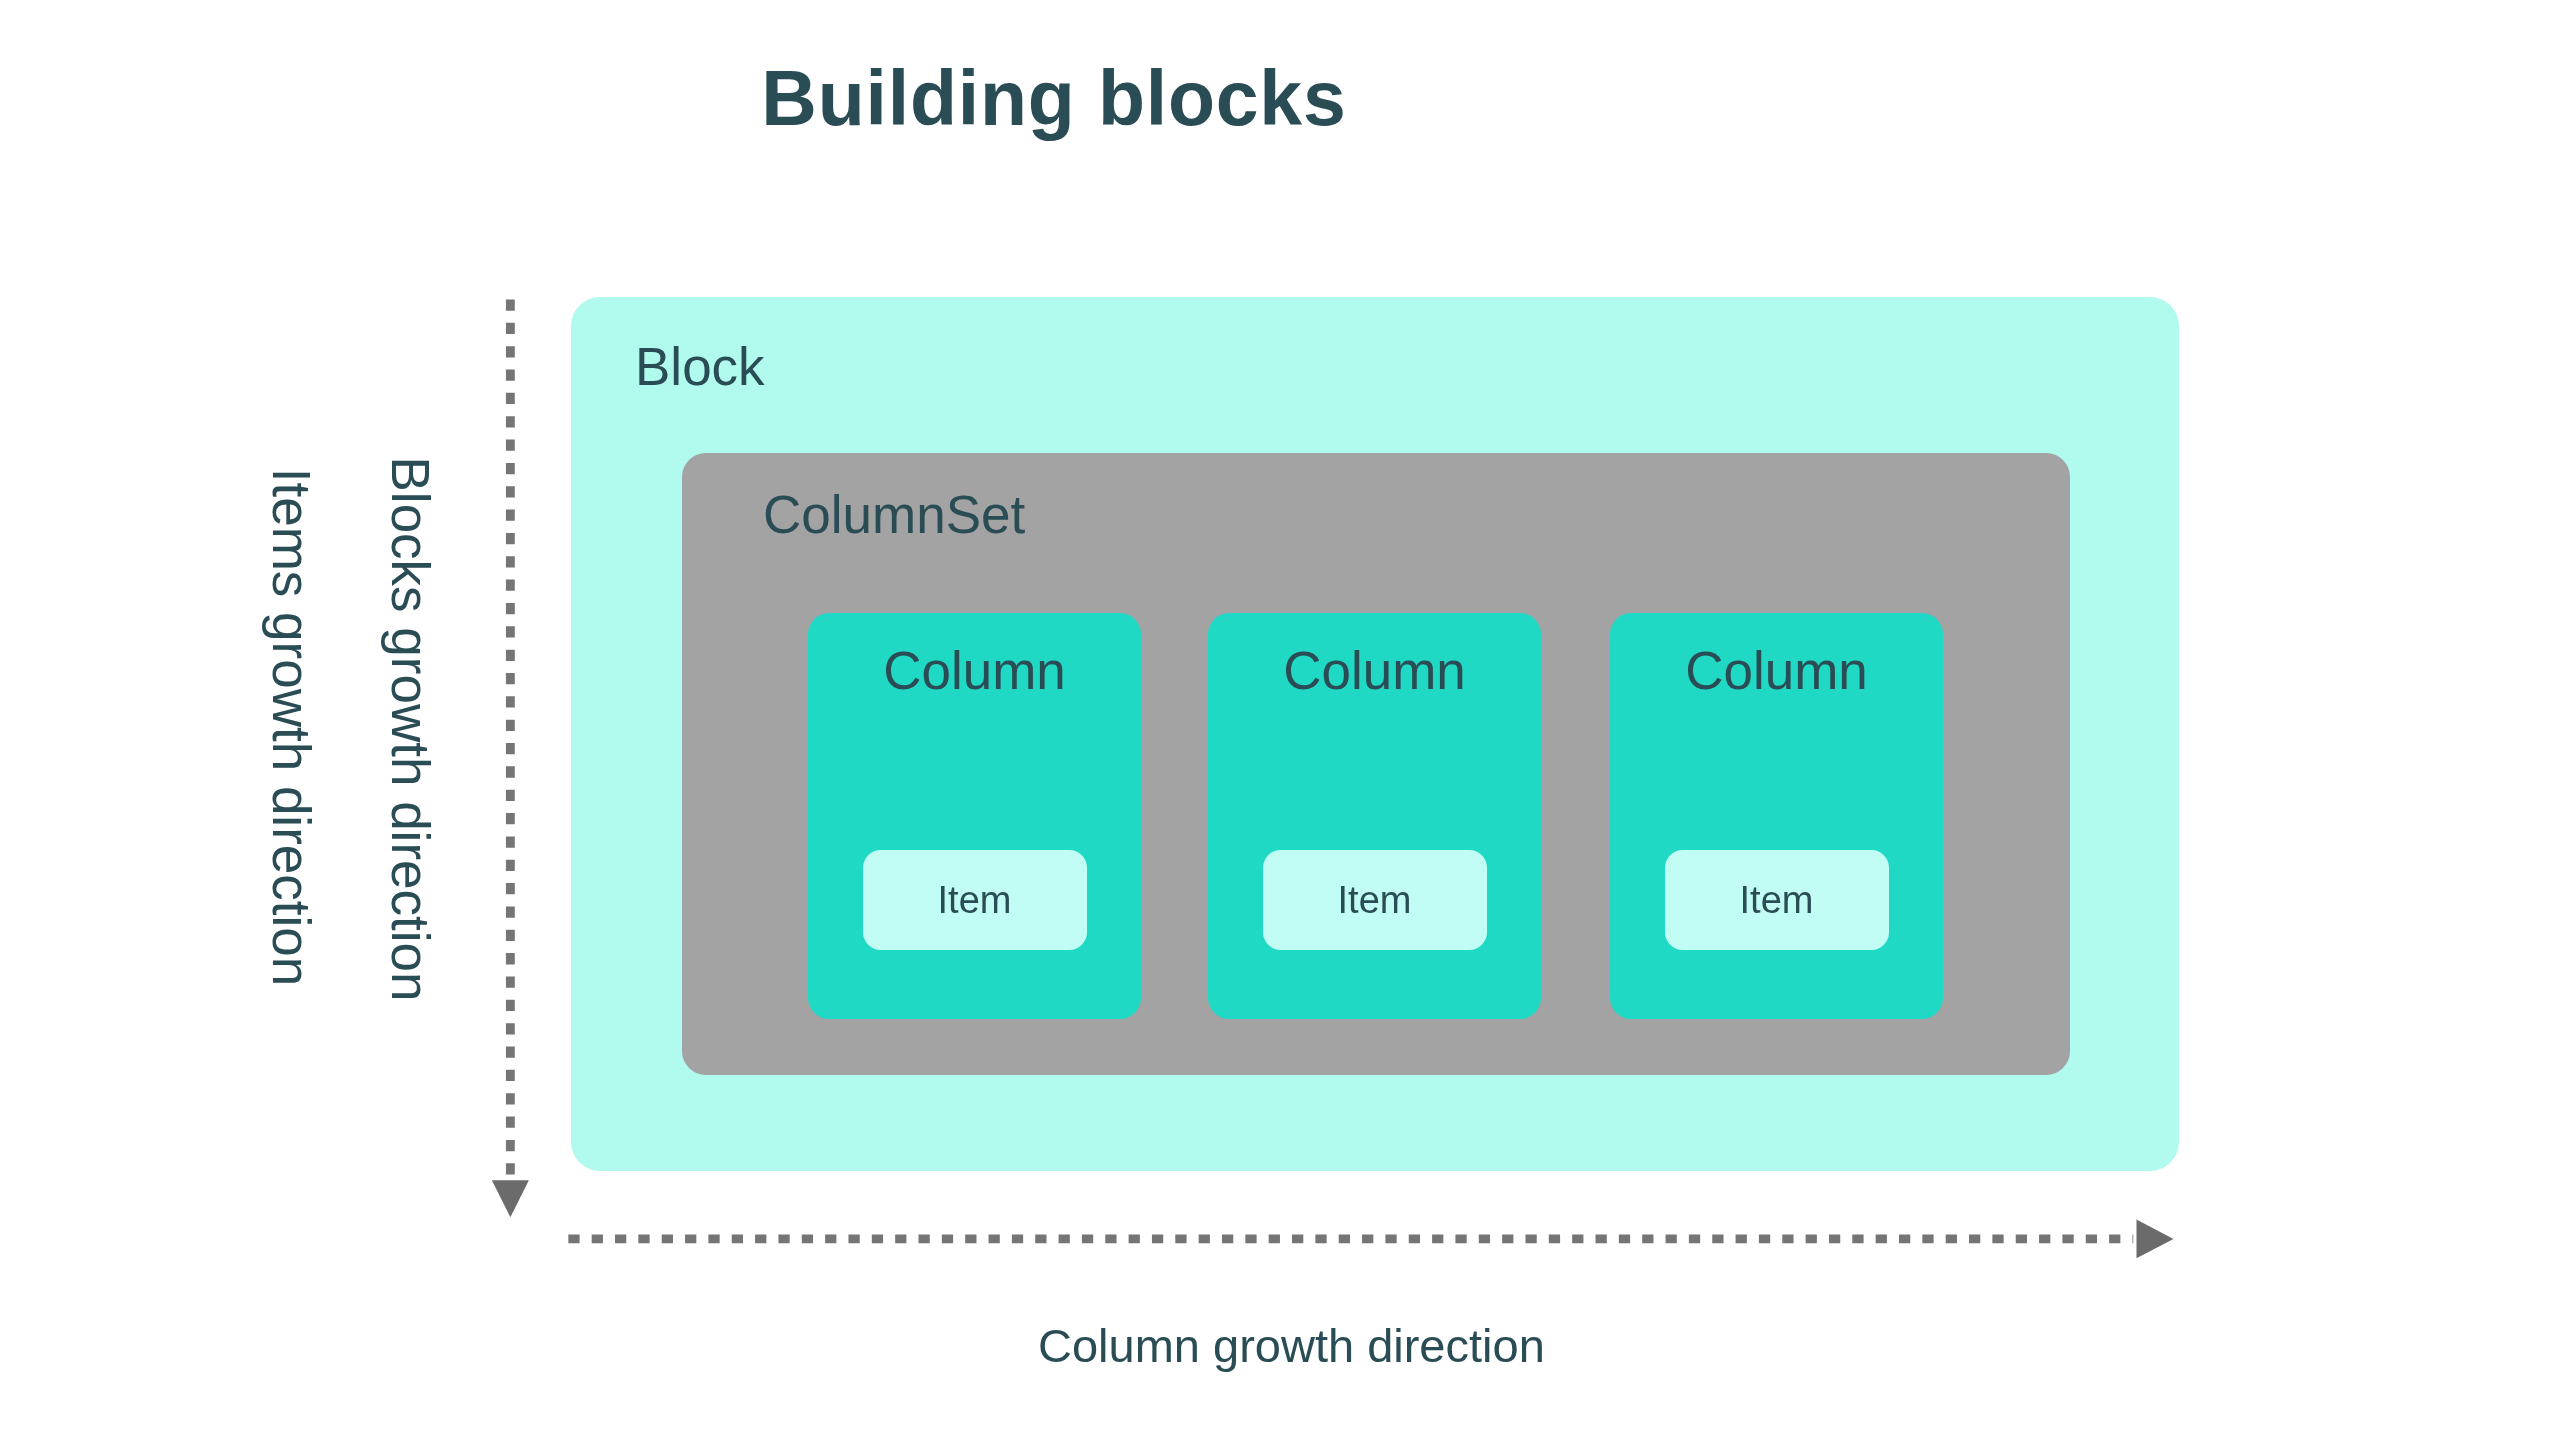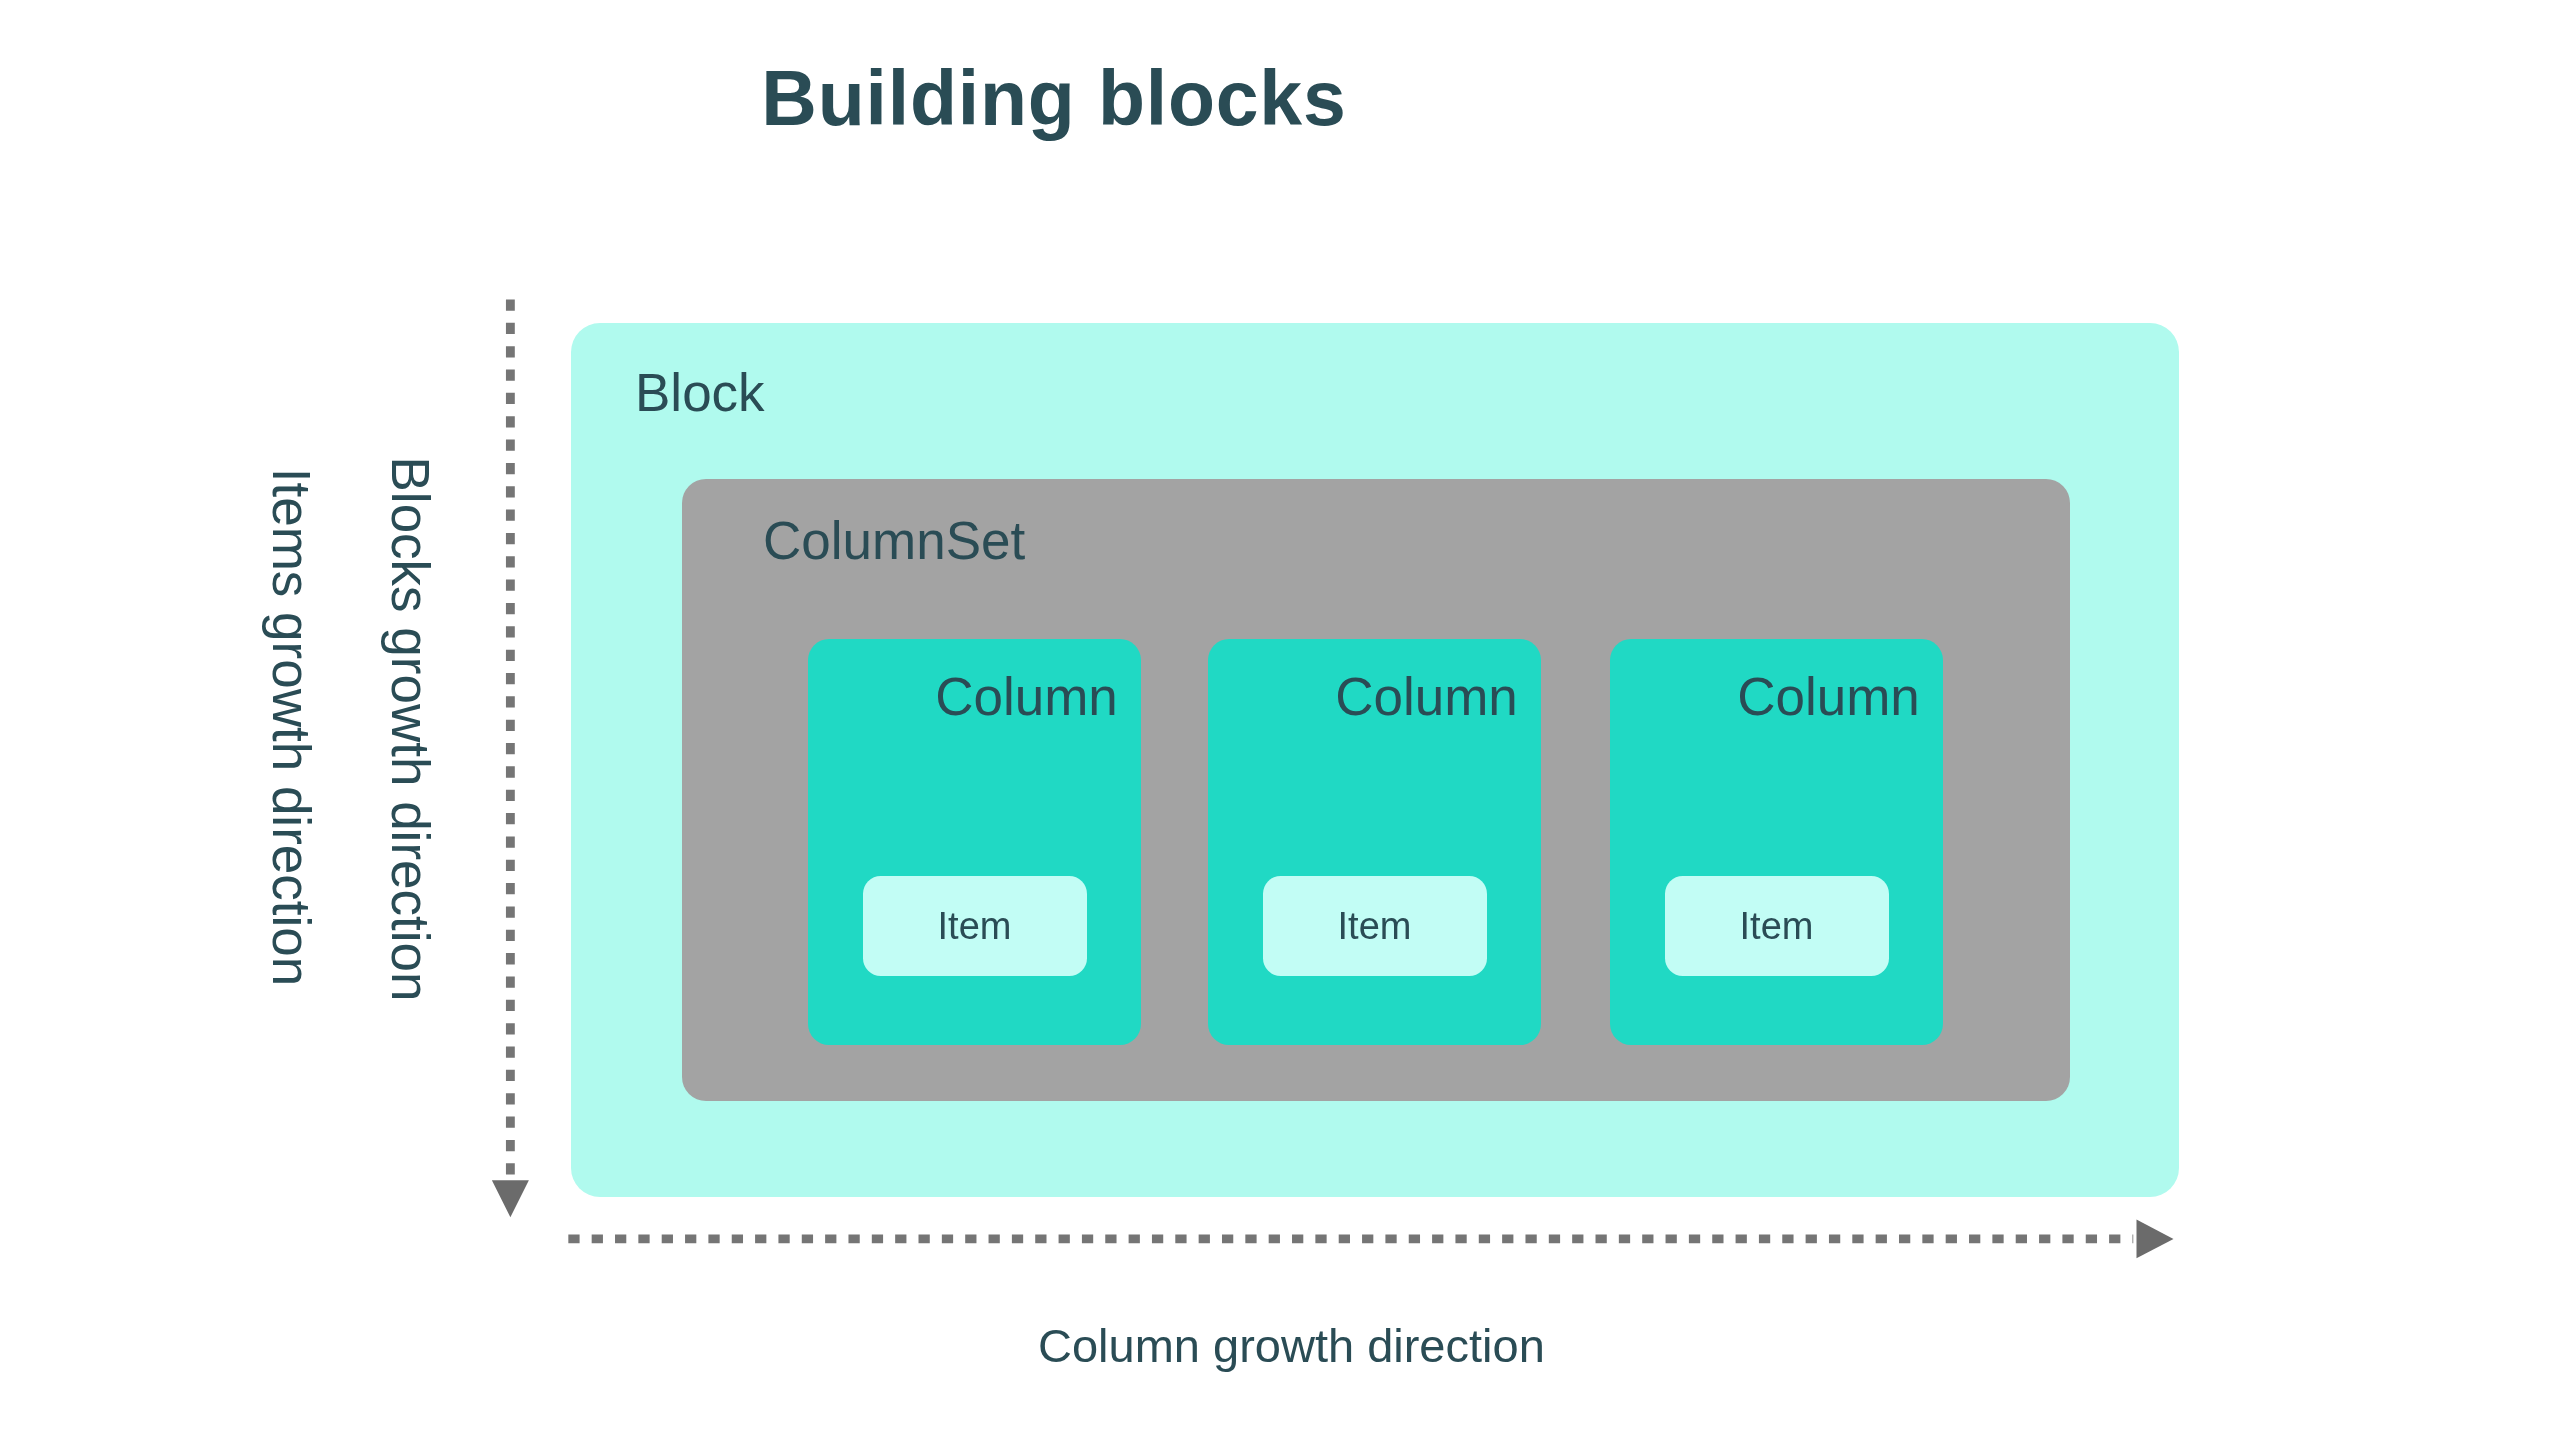--- a/index.html
+++ b/index.html
@@ -40,23 +40,23 @@
     font-size: 53px; line-height: 1;
   }
   .column-box {
     top: 160px; width: 333px; height: 406px;
     border-radius: 21px;
   }
   .column-1 { left: 126px; }
   .column-2 { left: 526px; }
   .column-3 { left: 928px; }
   .column-label {
-    position: absolute; left: 8px; top: 31px; width: 100%;
+    position: absolute; left: 0; top: 31px; width: 100%;
     text-align: center;
-    font-size: 53px; line-height: 1; padding-left: 44px;
+    font-size: 53px; line-height: 1;
   }
   .item-box {
     position: absolute; bottom: 69px; left: 50%;
     transform: translateX(-50%);
     width: 224px; height: 100px;
     border-radius: 17.7px;
     display: flex; align-items: center; justify-content: center;
     font-size: 38px; line-height: 1;
   }
   .vlabel {
@@ -87,21 +87,21 @@
   <line x1="634" y1="372" x2="634" y2="1462" stroke-width="11" stroke-dasharray="14 15" stroke="#757575"></line>
   <polygon points="611,1466 657,1466 634,1512" fill="#6B6B6B"></polygon>
   <line x1="706" y1="1539" x2="2650" y2="1539" stroke-width="11" stroke-dasharray="14 15" stroke="#757575"></line>
   <polygon points="2654,1515 2654,1563 2700,1539" fill="#6B6B6B"></polygon>
 </svg>
 
 <div class="vlabel vlabel-items">Items growth direction</div>
 <div class="vlabel vlabel-blocks">Blocks growth direction</div>
 <div class="hlabel">Column growth direction</div>
 
-<div class="box block-box" style="background-color: rgb(176, 250, 238); margin-top: 26px;">
+<div class="box block-box" style="background-color: rgb(176, 250, 238);">
   <div class="block-label">Block</div>
 
   <div class="box columnset-box" style="background-color: #a3a3a3;">
     <div class="columnset-label">ColumnSet</div>
 
     <div class="box column-box column-1" style="background-color: rgb(32, 217, 196);">
       <div class="column-label">Column</div>
       <div class="item-box" style="background-color: rgb(194, 253, 245);">
         <span>Item</span>
       </div>

